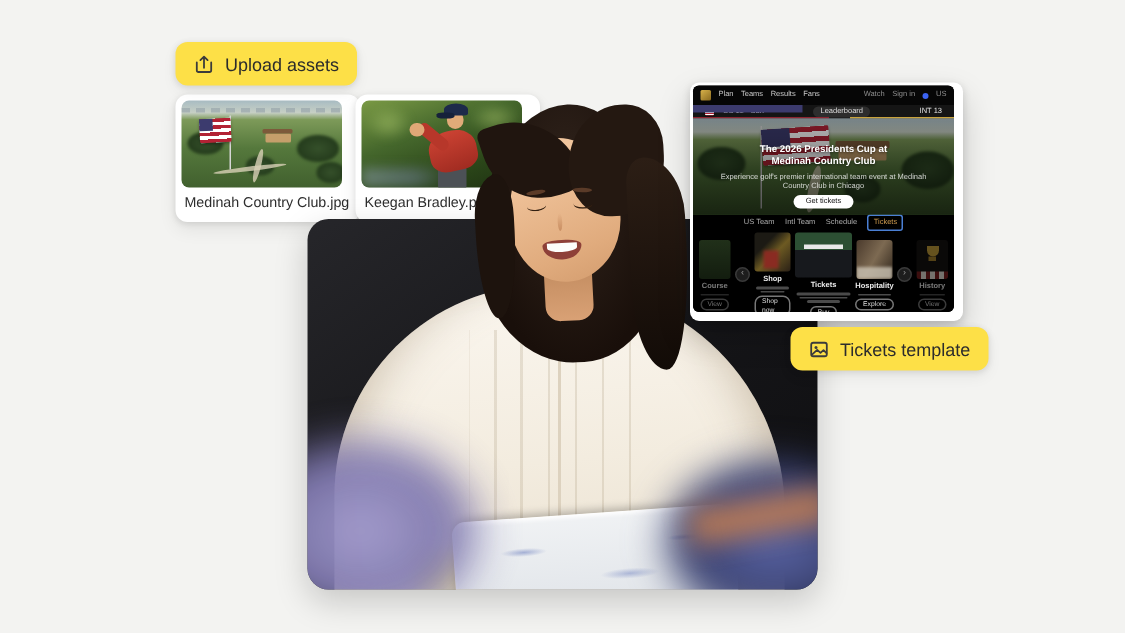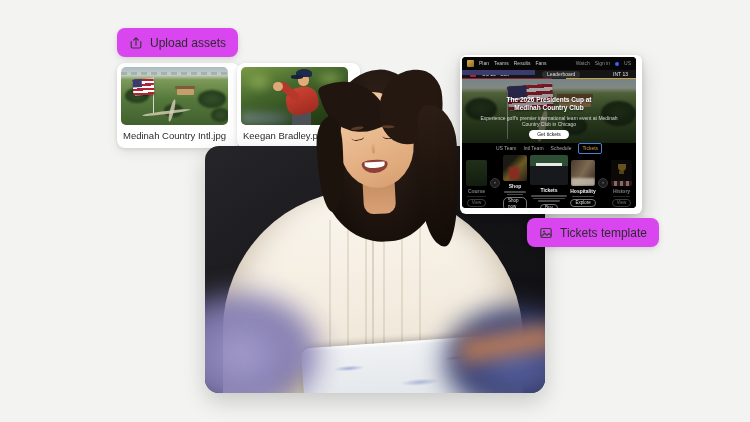--- a/index.html
+++ b/index.html
@@ -2,21 +2,21 @@
 <html><head>
 <meta charset="utf-8">
 <style>
   html,body{margin:0;padding:0;background:#e8e8e6;}
   #stage{position:relative;width:750px;height:422px;background:#f3f3f1;overflow:hidden;
          font-family:"Liberation Sans",sans-serif;}
   .abs{position:absolute;}
 
   
   .chip{position:absolute;display:flex;align-items:center;gap:7px;height:29px;
-        padding:0 12px;background:#d946ef;border-radius:8px;
+        padding:0 12px;background:#fde047;border-radius:8px;
         box-shadow:0 1px 4px rgba(0,0,0,.10),0 4px 10px rgba(0,0,0,.06);
         font-size:12px;color:#2c2c2c;z-index:6;}
   .chip svg{display:block;}
   #upload-chip{left:117px;top:28px;}
   #template-chip{left:527px;top:218px;}
 
   
   .asset-card{position:absolute;width:115px;background:#fff;border-radius:8px;
         box-shadow:0 1px 4px rgba(0,0,0,.10),0 5px 12px rgba(0,0,0,.07);
         padding:4px 4px 0;z-index:2;}
@@ -217,21 +217,21 @@
       <div class="tree" style="left:4%;top:36%;width:22%;height:26%;"></div>
       <div class="tree" style="left:72%;top:40%;width:26%;height:30%;"></div>
       <div class="tree" style="left:40%;top:64%;width:18%;height:22%;"></div>
       <div class="tree" style="left:84%;top:70%;width:18%;height:24%;"></div>
       <div class="clubhouse" style="left:52%;top:38%;width:16%;height:11%;"></div>
       <div class="path" style="left:46%;top:55%;width:4%;height:40%;transform:rotate(14deg);"></div>
       <div class="path" style="left:20%;top:76%;width:46%;height:5%;transform:rotate(-7deg);"></div>
       <div class="flagpole" style="left:30%;top:18%;height:62%;"></div>
       <div class="us-flag" style="left:11%;top:20%;width:20%;height:28%;transform:rotate(-3deg);"></div>
     </div>
-    <div class="asset-label">Medinah Country Intl.jpg</div>
+    <div class="asset-label">Medinah Country Club.jpg</div>
   </div>
 
   <div class="asset-card" id="asset-card-2">
     <div class="asset-thumb scene-keegan">
       <div class="bokeh" style="left:2%;top:6%;width:30%;height:40%;"></div>
       <div class="bokeh" style="left:66%;top:2%;width:34%;height:36%;"></div>
       <div class="crowd-blur"></div>
       <div class="golfer-pants" style="left:48%;top:74%;width:17%;height:30%;"></div>
       <div class="golfer-torso" style="left:42%;top:34%;width:30%;height:46%;"></div>
       <div class="golfer-arm" style="left:34%;top:34%;width:22%;height:14%;"></div>

